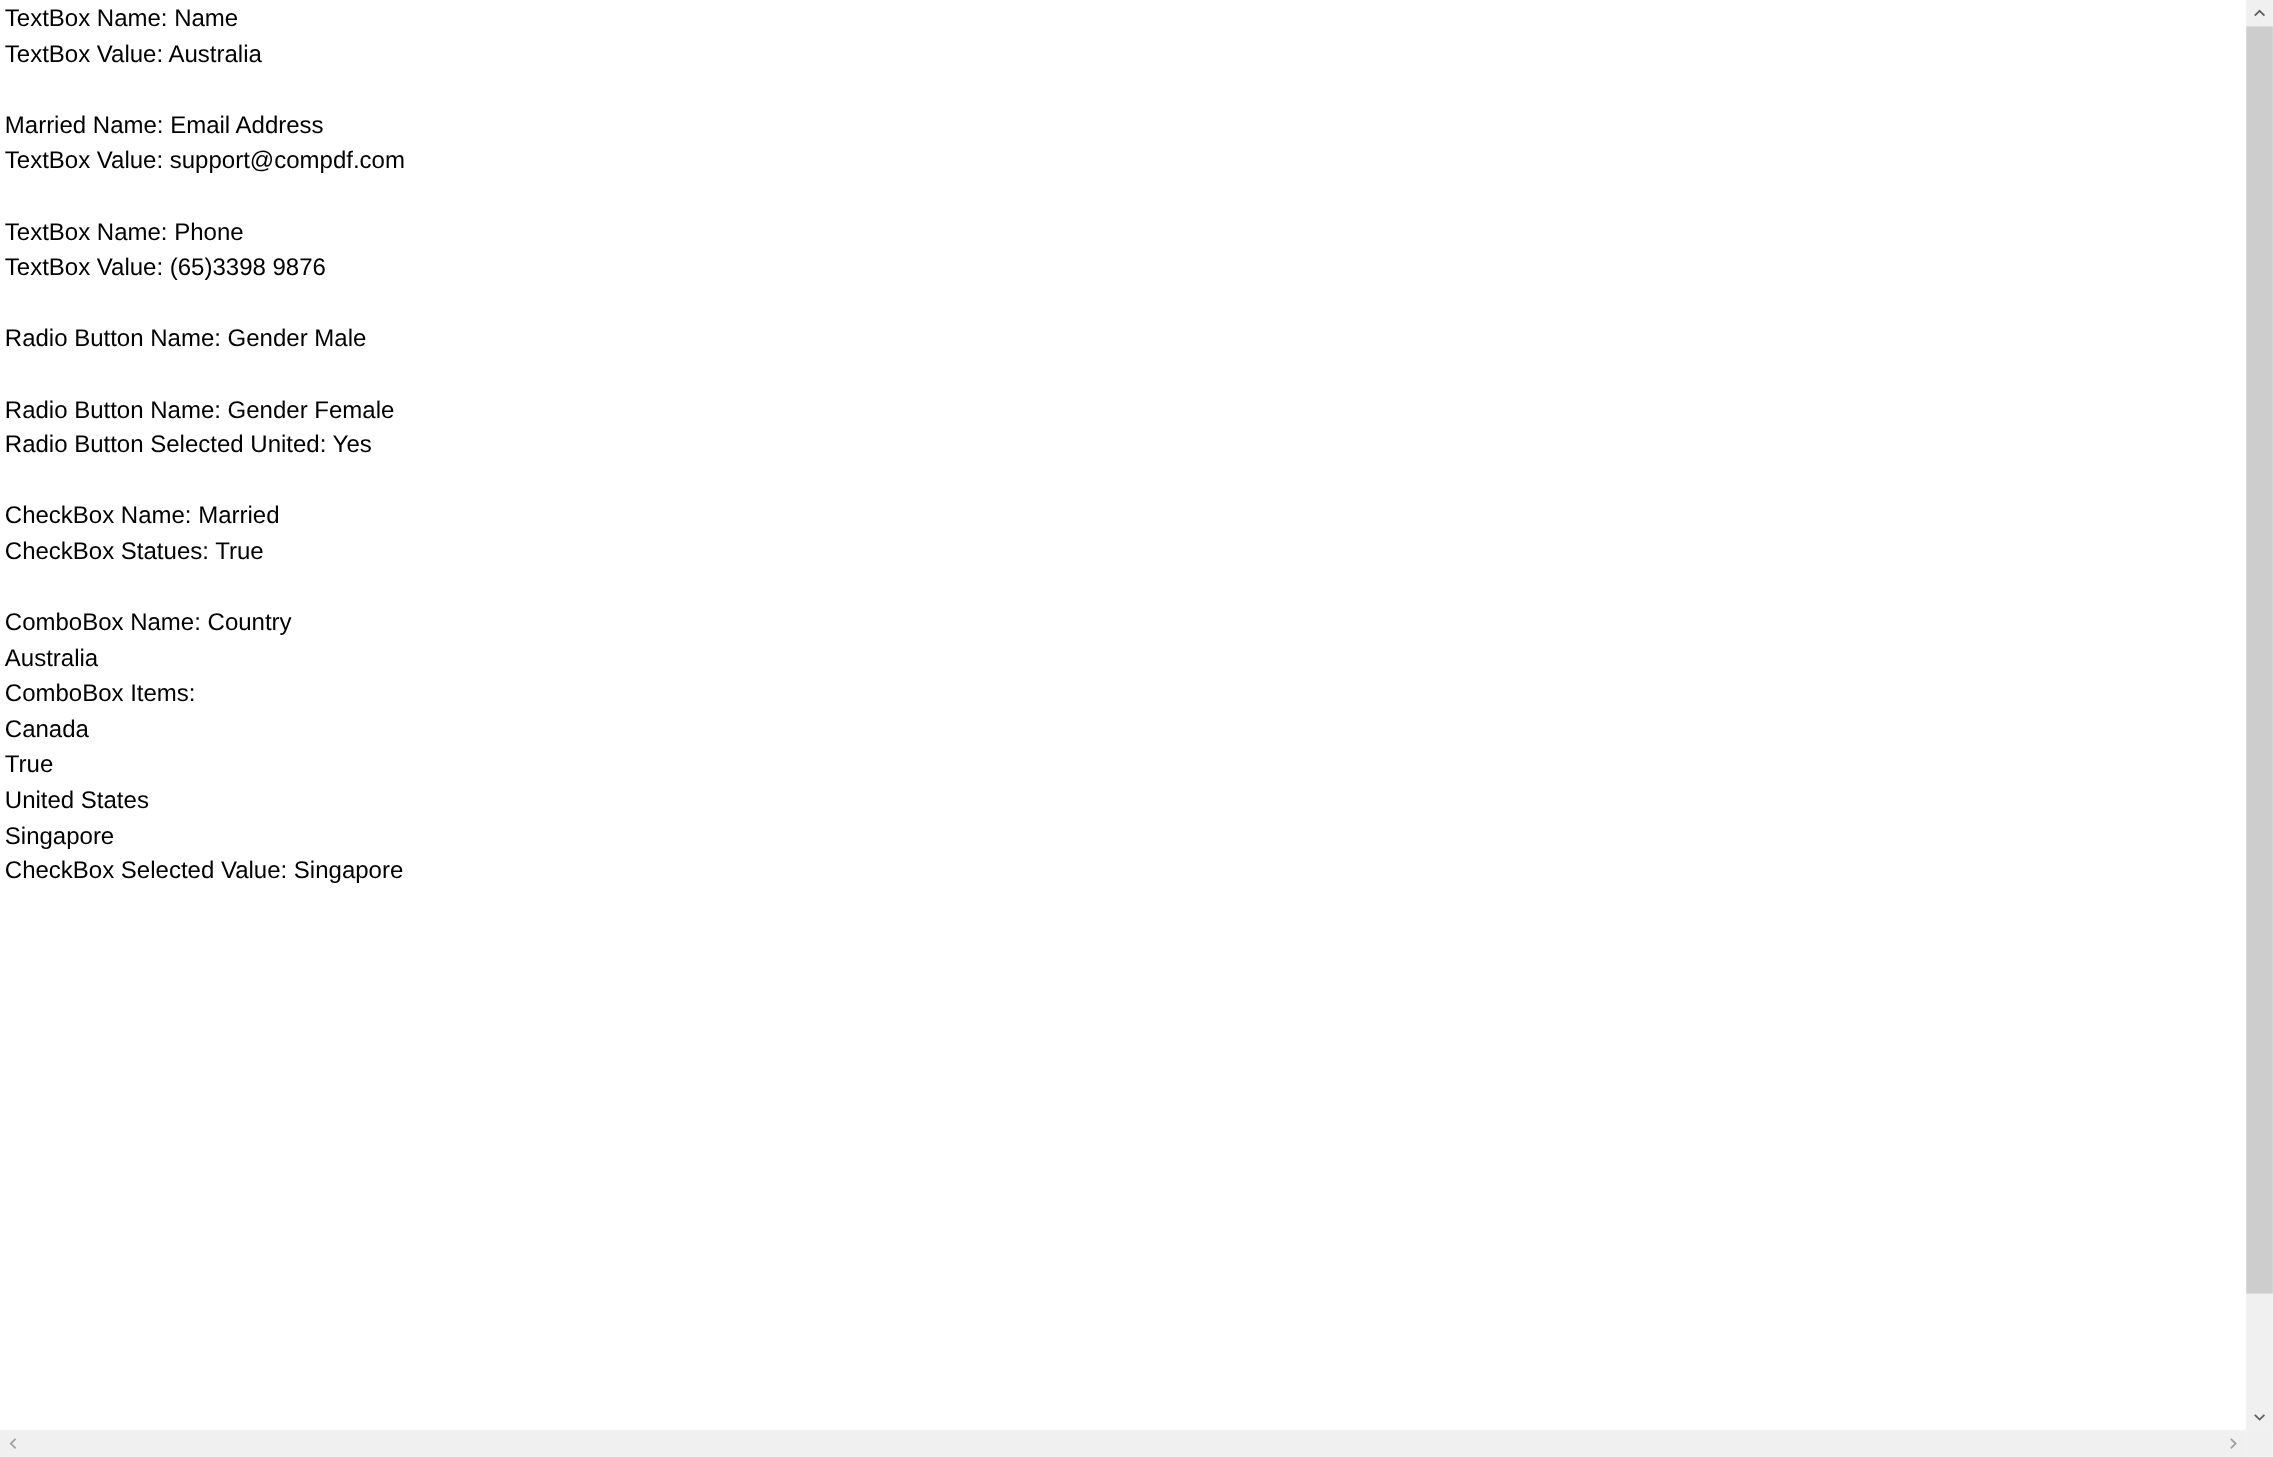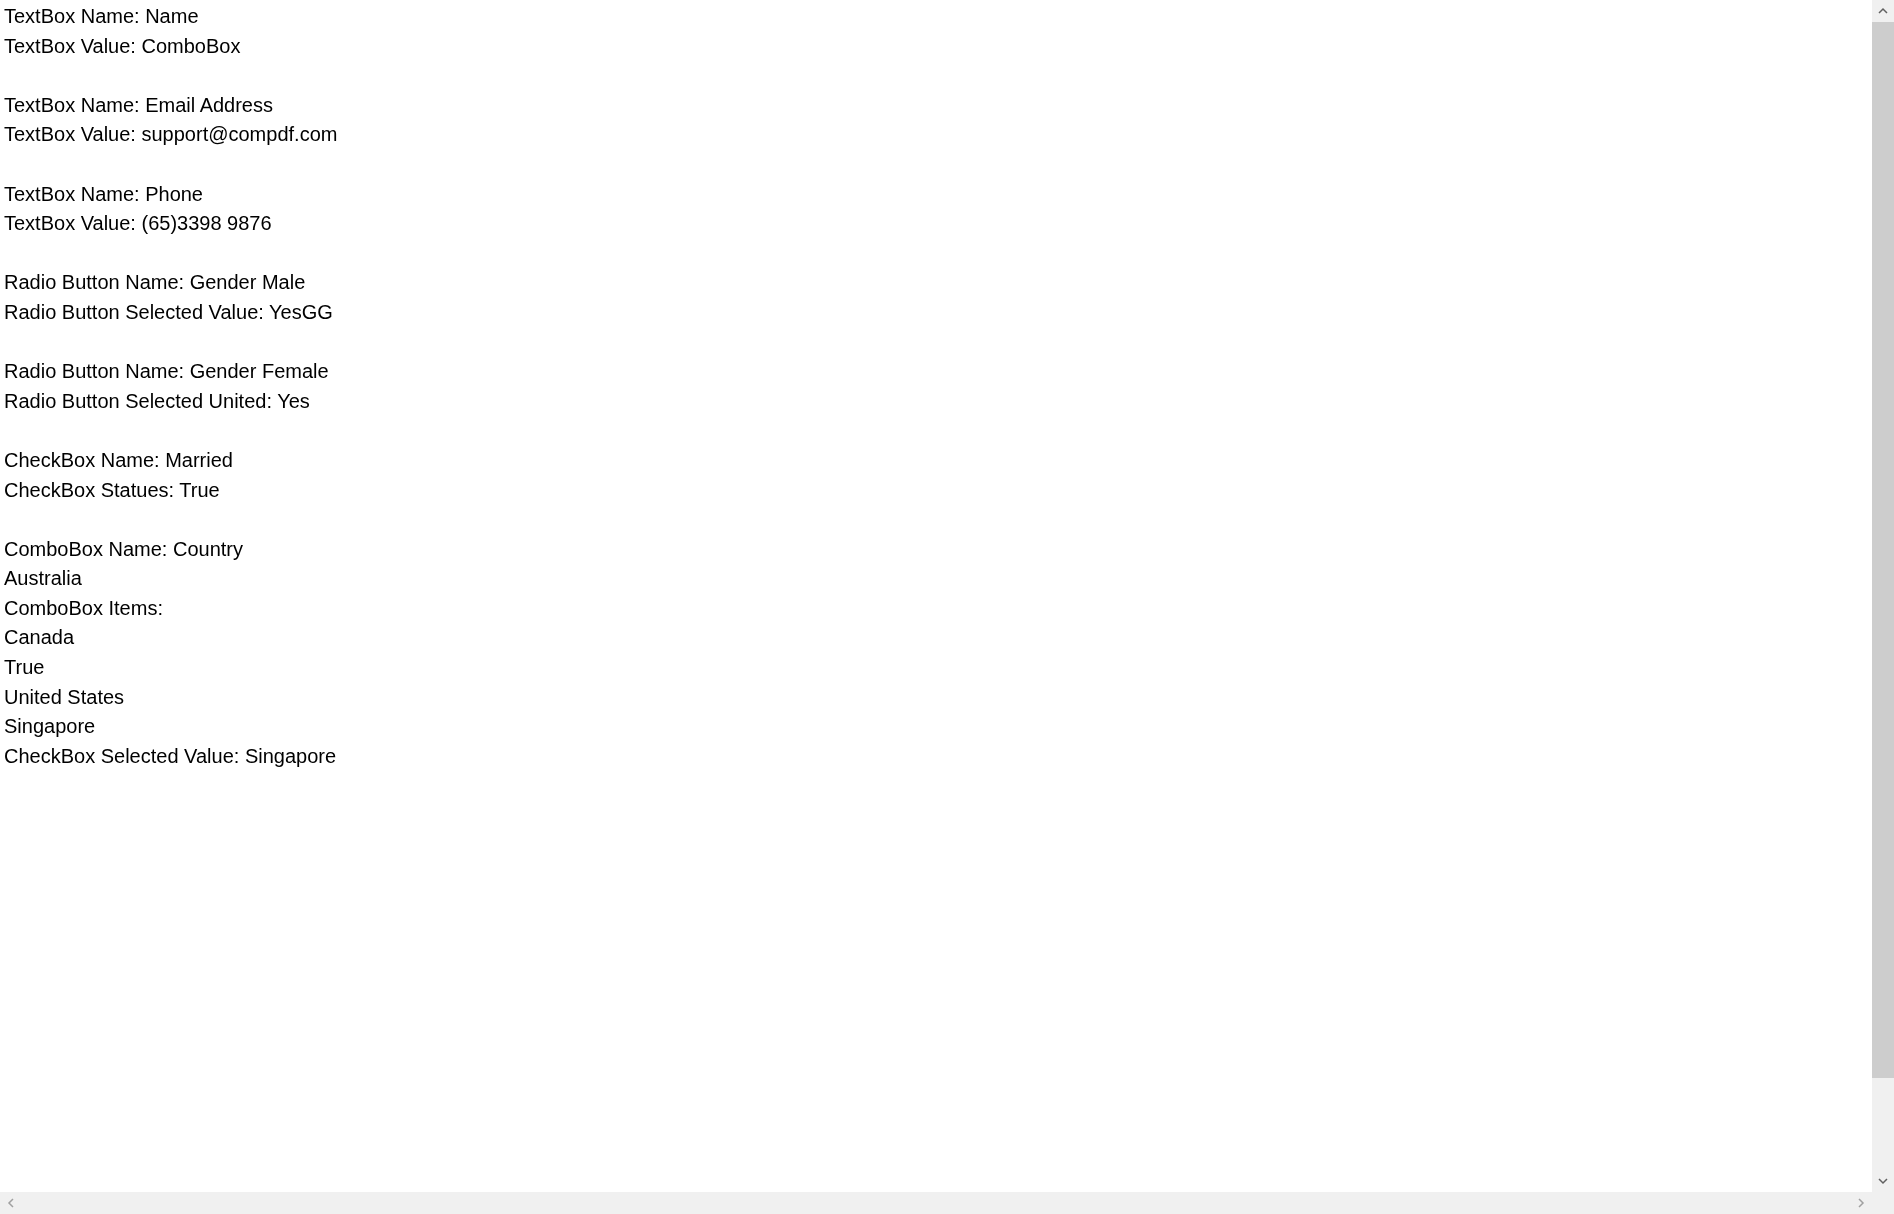--- a/index.html
+++ b/index.html
@@ -103,30 +103,29 @@
     }
     svg {
       display: block;
     }
   </style>
 </head>
 <body>
 
 <div class="content-area" id="content">
     <div class="line">TextBox Name: Name</div>
-    <div class="line">TextBox Value: ComboBox</div>
+    <div class="line">TextBox Value: Australia</div>
     <div class="blank"></div>
-    <div class="line">TextBox Name: Email Address</div>
+    <div class="line">Married Name: Email Address</div>
     <div class="line">TextBox Value: support@compdf.com</div>
     <div class="blank"></div>
     <div class="line">TextBox Name: Phone</div>
     <div class="line">TextBox Value: (65)3398 9876</div>
     <div class="blank"></div>
     <div class="line">Radio Button Name: Gender Male</div>
-    <div class="line">Radio Button Selected Value: YesGG</div>
     <div class="blank"></div>
     <div class="line">Radio Button Name: Gender Female</div>
     <div class="line">Radio Button Selected United: Yes</div>
     <div class="blank"></div>
     <div class="line">CheckBox Name: Married</div>
     <div class="line">CheckBox Statues: True</div>
     <div class="blank"></div>
     <div class="line">ComboBox Name: Country</div>
     <div class="line">Australia</div>
     <div class="line">ComboBox Items:</div>

